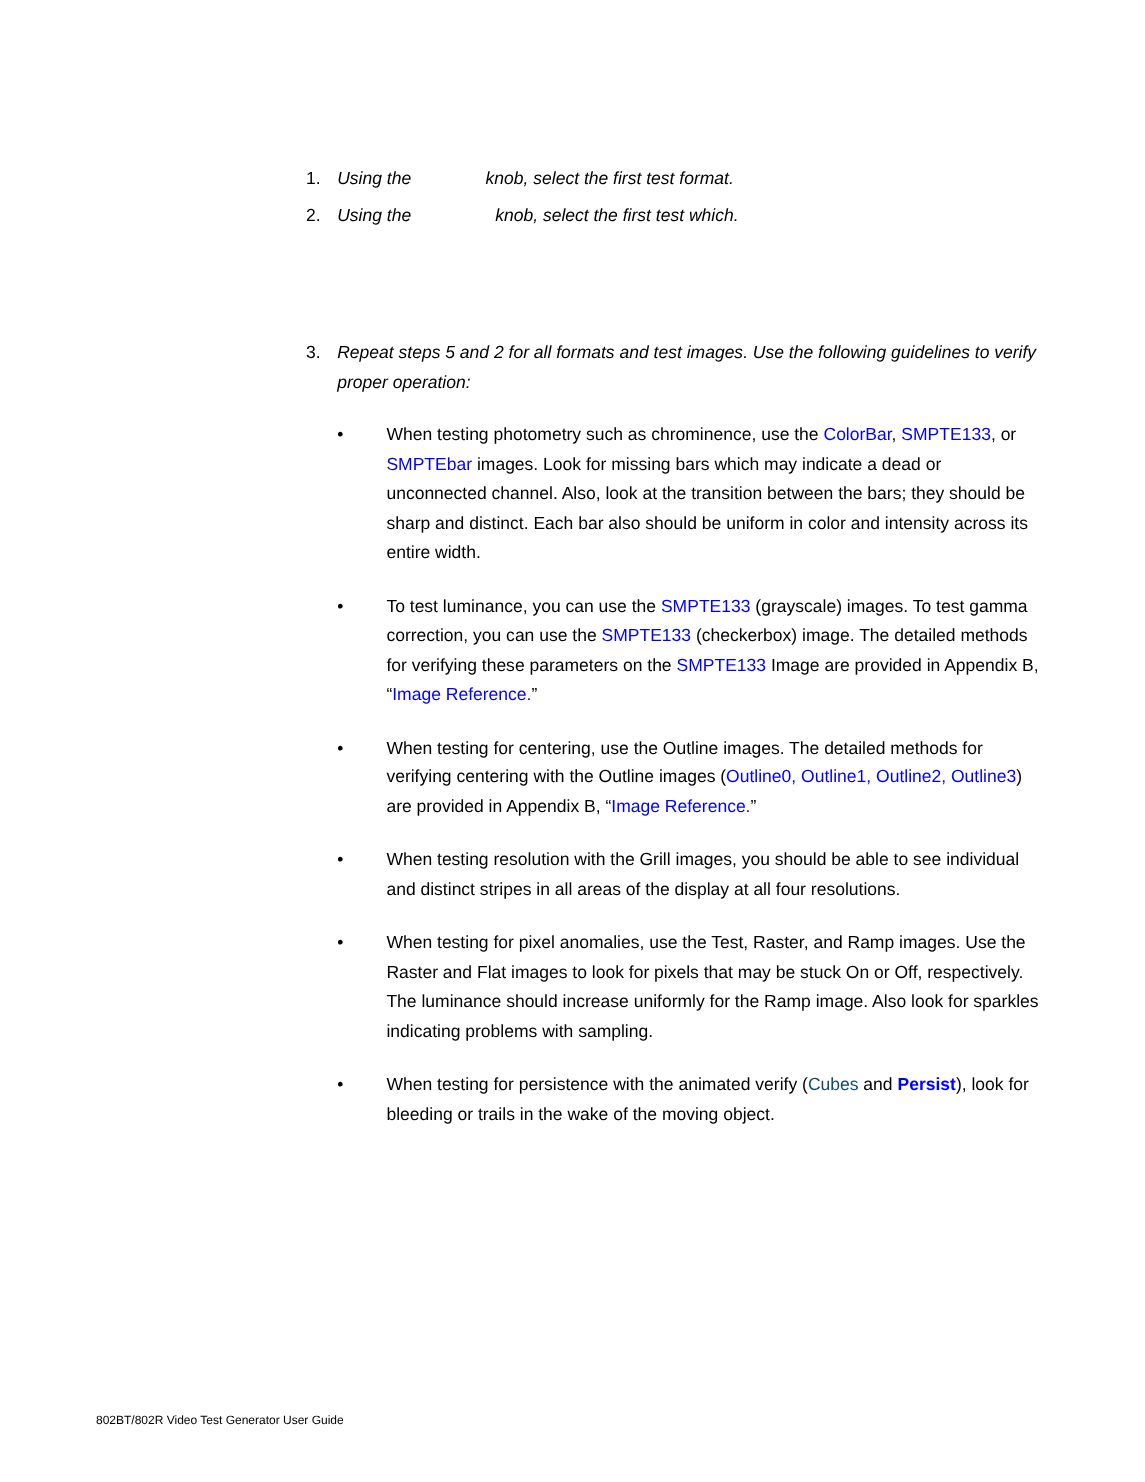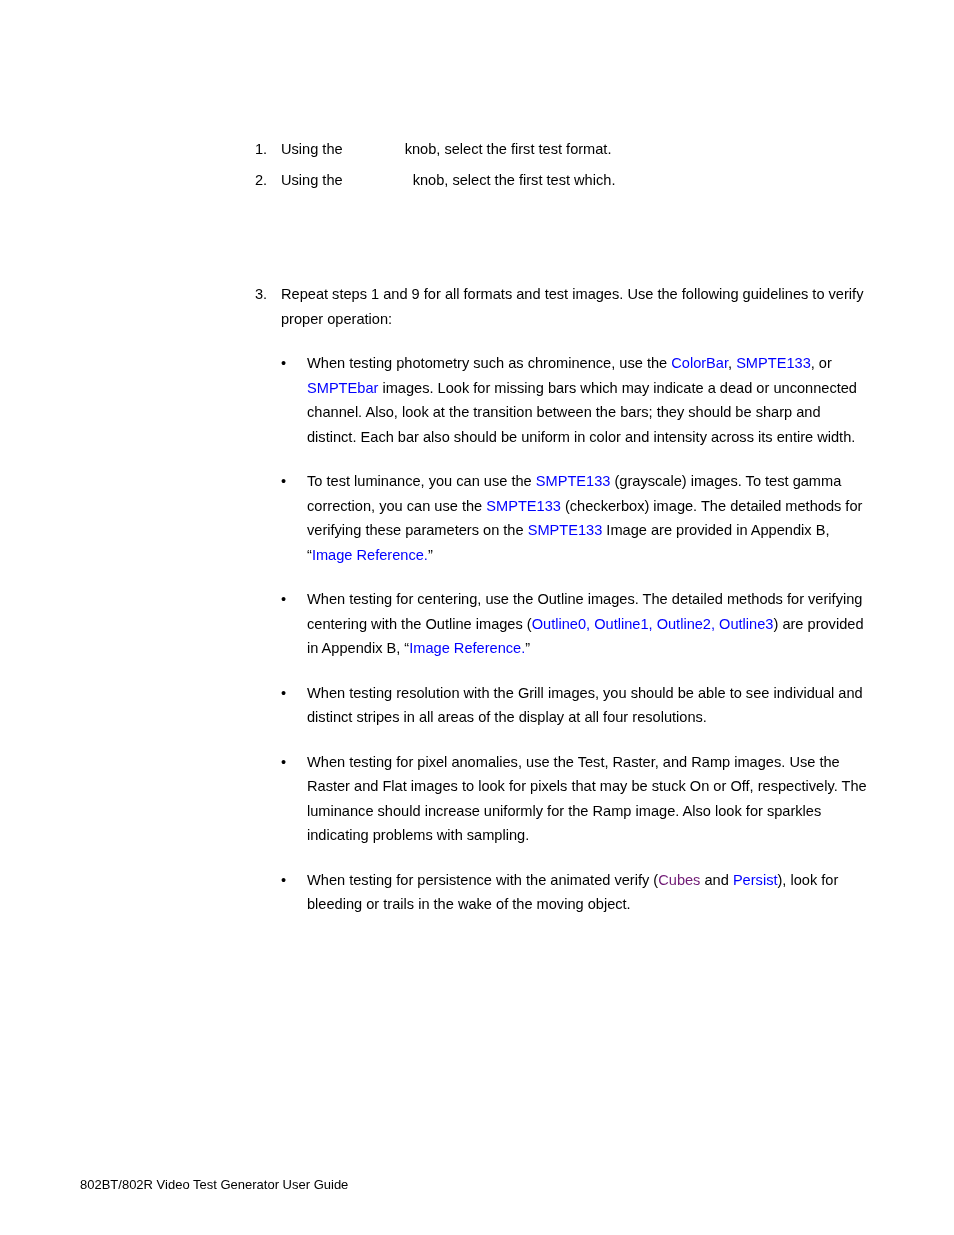--- a/index.html
+++ b/index.html
@@ -41,20 +41,21 @@
   }
   .proc-num {
     position: absolute;
     left: 0;
     top: 0;
     font-size: 14.6px;
     line-height: 31px;
   }
   .proc-text {
     display: block;
+    font-style: italic;
   }
   
   .knob-gap {
     display: inline-block;
     width: 62px;
     height: 1px;
   }
   .knob-gap.wide { width: 70px; }
 
   
@@ -87,32 +88,32 @@
     margin-bottom: 20px;
   }
   .bullet-item:last-child { margin-bottom: 0; }
   .bullet-mark {
     position: absolute;
     left: 0;
     top: 0;
     font-size: 14.6px;
     line-height: 24.5px;
   }
-  .bullet-text { display: block; }
+  .bullet-text { display: block; margin-left: 15px; }
 
   .link {
     color: #0000ff;
   }
 
   
   .footer {
     position: absolute;
     left: 80px;
     bottom: 42px;
-    font-size: 13px;
+    font-size: 10px;
     line-height: 16px;
     color: #000000;
     white-space: nowrap;
   }
 </style>
 </head>
 <body>
 
 <div class="page">
 
@@ -127,21 +128,21 @@
       <span class="proc-num">2.</span>
       <span class="proc-text"><span>Using the</span><span class="knob-gap wide"></span><span>knob, select the first test which.</span></span>
     </div>
 
   </div>
 
   <div class="step3">
 
     <div class="step3-head">
       <span class="proc-num">3.</span>
-      <span class="proc-text">Repeat steps 1 and 9 for all formats and test images. Use the following guidelines to verify proper operation:</span>
+      <span class="proc-text">Repeat steps 5 and 2 for all formats and test images. Use the following guidelines to verify proper operation:</span>
     </div>
 
     <div class="bullets" id="bullet-container">
         <div class="bullet-item">
           <span class="bullet-mark">•</span>
           <span class="bullet-text"><span>When testing photometry such as chrominence, use the </span><span class="link" style="color: rgb(0, 0, 255);">ColorBar</span><span>, </span><span class="link" style="color: rgb(0, 0, 255);">SMPTE133</span><span>, or </span><span class="link" style="color: rgb(0, 0, 255);">SMPTEbar</span><span> images. Look for missing bars which may indicate a dead or unconnected channel. Also, look at the transition between the bars; they should be sharp and distinct. Each bar also should be uniform in color and intensity across its entire width.</span></span>
         </div>
         <div class="bullet-item">
           <span class="bullet-mark">•</span>
           <span class="bullet-text"><span>To test luminance, you can use the </span><span class="link" style="color: rgb(0, 0, 255);">SMPTE133</span><span> (grayscale) images. To test gamma correction, you can use the </span><span class="link" style="color: rgb(0, 0, 255);">SMPTE133</span><span> (checkerbox) image. The detailed methods for verifying these parameters on the </span><span class="link" style="color: rgb(0, 0, 255);">SMPTE133</span><span> Image are provided in Appendix B, “</span><span class="link" style="color: rgb(0, 0, 255);">Image Reference.</span><span>”</span></span>
@@ -153,21 +154,21 @@
         <div class="bullet-item">
           <span class="bullet-mark">•</span>
           <span class="bullet-text"><span>When testing resolution with the Grill images, you should be able to see individual and distinct stripes in all areas of the display at all four resolutions.</span></span>
         </div>
         <div class="bullet-item">
           <span class="bullet-mark">•</span>
           <span class="bullet-text"><span>When testing for pixel anomalies, use the Test, Raster, and Ramp images. Use the Raster and Flat images to look for pixels that may be stuck On or Off, respectively. The luminance should increase uniformly for the Ramp image. Also look for sparkles indicating problems with sampling.</span></span>
         </div>
         <div class="bullet-item">
           <span class="bullet-mark">•</span>
-          <span class="bullet-text"><span>When testing for persistence with the animated verify (</span><span class="link" style="color: #701a75;">Cubes</span><span> and </span><span class="link" style="color: rgb(0, 0, 255);">Persist</span><span>), look for bleeding or trails in the wake of the moving object.</span></span>
+          <span class="bullet-text"><span>When testing for persistence with the animated verify (</span><span class="link" style="color: #0c4a6e;">Cubes</span><span> and </span><span class="link" style="color: rgb(0, 0, 255); font-weight: bold;">Persist</span><span>), look for bleeding or trails in the wake of the moving object.</span></span>
         </div>
       </div>
 
   </div>
 
   <div class="footer">802BT/802R Video Test Generator User Guide</div>
 
 </div>
 
 </body></html>

